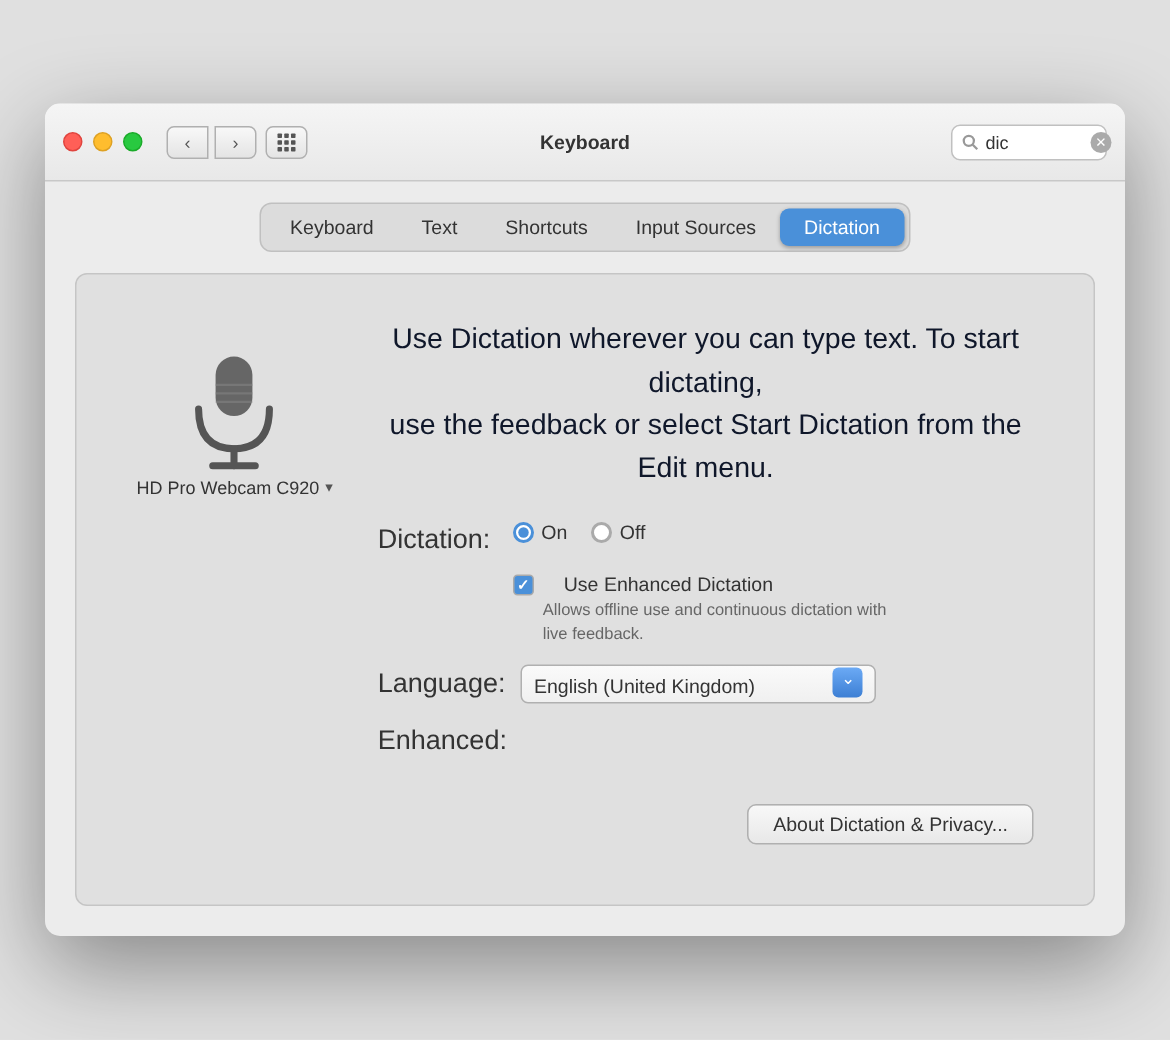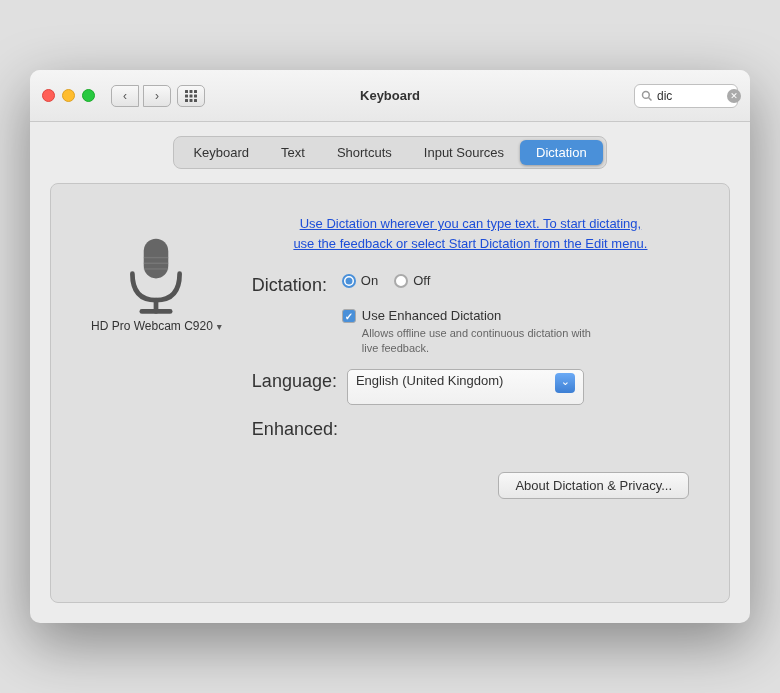--- a/index.html
+++ b/index.html
@@ -182,26 +182,25 @@
       cursor: pointer;
     }
     .mic-label .chevron {
       font-size: 10px;
       color: #555;
     }
     .settings-section {
       flex: 1;
     }
     .description-text {
-      font-size: 13px;
-      color: #1d4ed8;
+      font-size: 19px;
+      color: #0f172a;
       text-align: center;
       margin-bottom: 20px;
       line-height: 1.5;
-      text-decoration: underline;
     }
     .form-row {
       display: flex;
       align-items: flex-start;
       margin-bottom: 12px;
     }
     .form-label {
       font-size: 18px;
       color: #333;
       text-align: left;
@@ -247,21 +246,21 @@
       left: 50%;
       transform: translate(-50%, -50%);
     }
     .checkbox-row {
       display: flex;
       flex-direction: column;
     }
     .checkbox-option {
       display: flex;
       align-items: center;
-      gap: 6px;
+      gap: 20px;
       cursor: pointer;
       font-size: 13px;
       color: #333;
     }
     .checkbox-input {
       appearance: none;
       width: 14px;
       height: 14px;
       border-radius: 3px;
       border: 1px solid #aaa;
@@ -282,30 +281,30 @@
     }
     .checkbox-sub-text {
       font-size: 11px;
       color: #666;
       margin-left: 20px;
       margin-top: 3px;
       line-height: 1.4;
     }
     .select-control {
       display: flex;
-      align-items: flex-start;
+      align-items: flex-end;
       background: linear-gradient(to bottom, #fafafa, #f0f0f0);
       border: 1px solid #b0b0b0;
       border-radius: 5px;
       padding: 3px 8px;
       font-size: 13px;
       color: #333;
       cursor: pointer;
       min-width: 230px;
-      height: 36px;
+      height: 26px;
       gap: 48px;
     }
     .select-control span {
       flex: 1;
     }
     .select-arrow {
       width: 20px;
       height: 20px;
       background: linear-gradient(to bottom, #6baaf5, #3d7fd4);
       border-radius: 4px;

